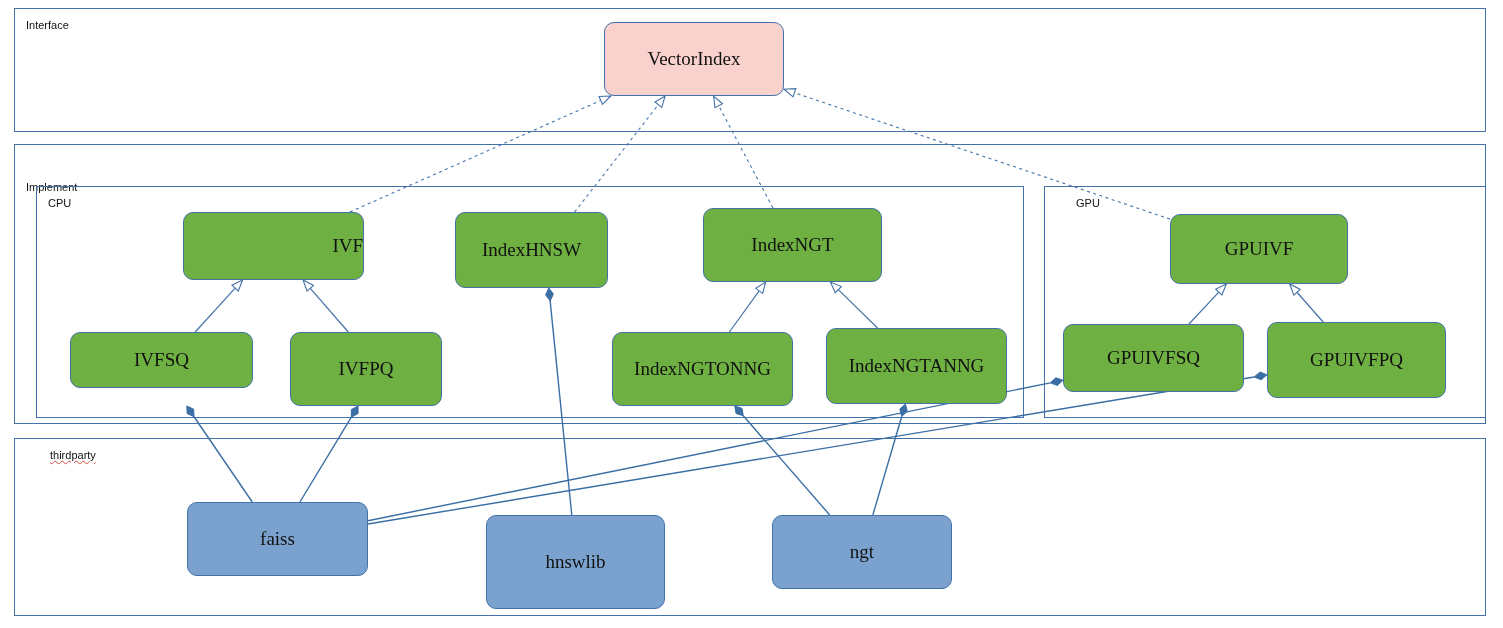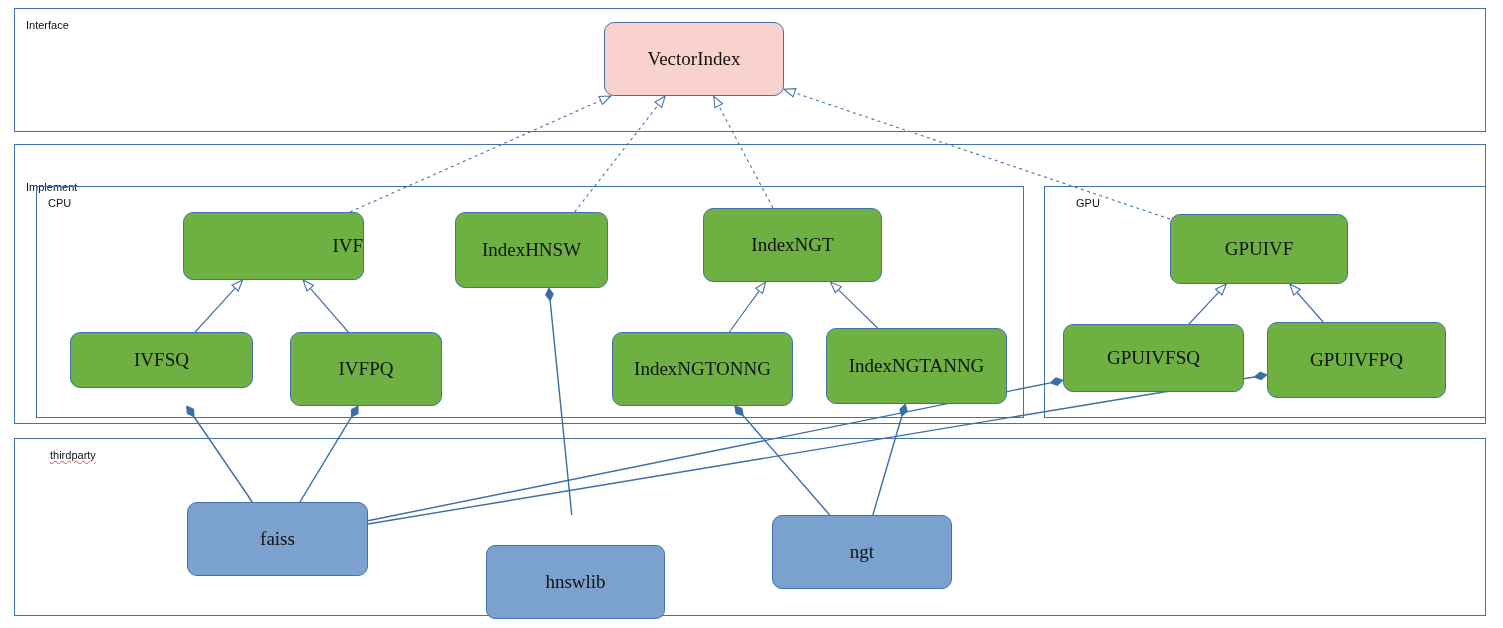--- a/index.html
+++ b/index.html
@@ -147,20 +147,20 @@
       </div>
       <div class="node impl" style="left: 1063px; top: 324px; width: 181px; height: 68px;">
         <span>GPUIVFSQ</span>
       </div>
       <div class="node impl" style="left: 1267px; top: 322px; width: 179px; height: 76px;">
         <span>GPUIVFPQ</span>
       </div>
       <div class="node third" style="left: 187px; top: 502px; width: 181px; height: 74px;">
         <span>faiss</span>
       </div>
-      <div class="node third" style="left: 486px; top: 545px; width: 179px; height: 74px; border-radius: 9px;">
+      <div class="node third" style="left: 486px; top: 515px; width: 179px; height: 94px;">
         <span>hnswlib</span>
       </div>
       <div class="node third" style="left: 772px; top: 515px; width: 180px; height: 74px;">
         <span>ngt</span>
       </div>
     </div>
 </div>
 
 </body></html>

